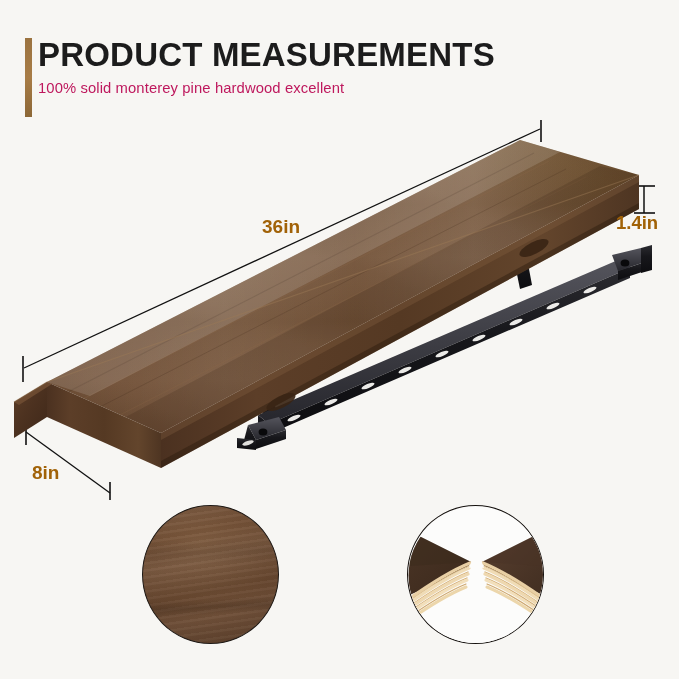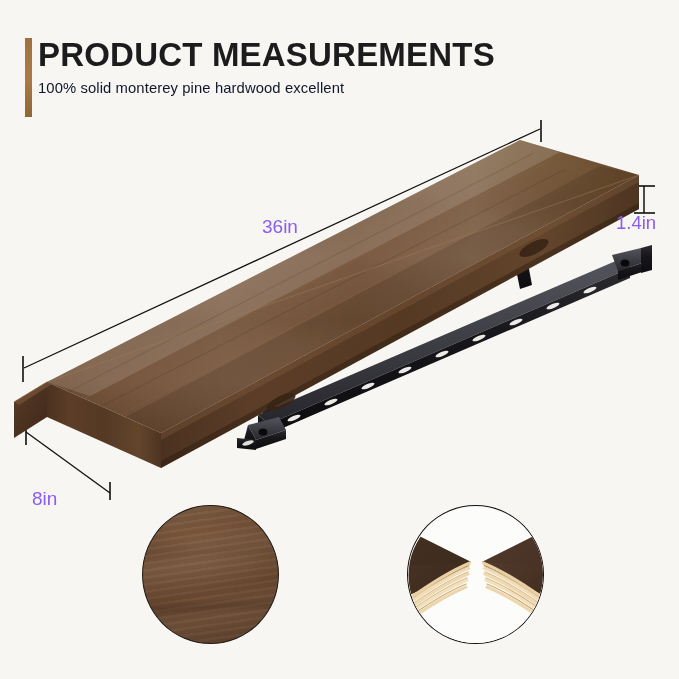--- a/index.html
+++ b/index.html
@@ -49,47 +49,47 @@
     line-height: 38px;
     white-space: nowrap;
     font-family: "Liberation Sans", sans-serif;
   }
   .subtitle {
     position: absolute;
     left: 38px;
     top: 78px;
     font-size: 14.8px;
     font-weight: 400;
-    color: #0f172a;
+    color: #be185d;
     line-height: 21px;
     letter-spacing: 0.1px;
     white-space: nowrap;
   }
 
   
   .illustration {
     position: absolute;
     left: 0; top: 120px;
     width: 679px;
     height: 380px;
   }
   .illustration svg { display:block; }
 
   
   .dim-label {
     position: absolute;
     font-size: 19px;
-    font-weight: 400;
-    color: #8b5cf6;
+    font-weight: 700;
+    color: #a16207;
     letter-spacing: 0px;
     white-space: nowrap;
   }
   .dim-36 { left: 262px; top: 216px; }
   .dim-14 { left: 616px; top: 212px; font-size: 18.5px; text-align: center; }
-  .dim-8  { left: 32px;  top: 488px; }
+  .dim-8  { left: 32px;  top: 462px; }
 
   
   .detail-row {
     position: absolute;
     left: 0; top: 495px;
     width: 679px; height: 184px;
   }
   .circle {
     position: absolute;
     border-radius: 50%;

